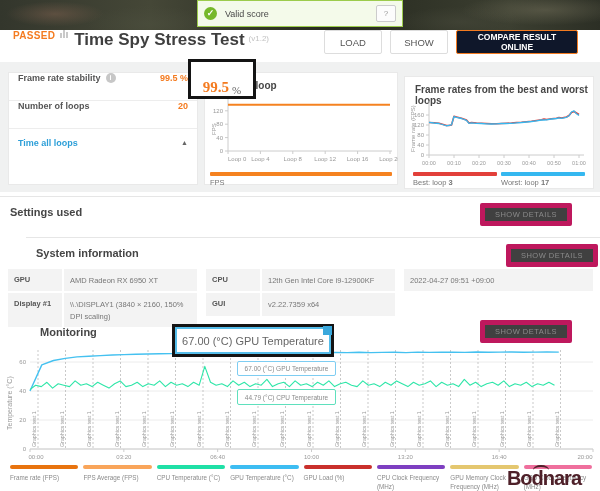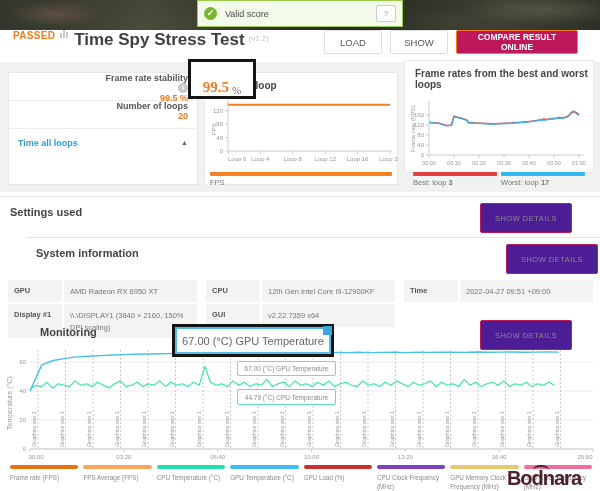--- a/index.html
+++ b/index.html
@@ -26,55 +26,55 @@
   .passed{color:#f47b20;font-weight:bold;font-size:10px;margin-left:13px;letter-spacing:.3px;}
   .test-icon{display:inline-flex;align-items:flex-end;gap:1px;margin:0 4px 0 5px;}
   .test-icon i{display:block;width:2px;background:#c9c9c9;}
   .hdr-title{font-size:17px;font-weight:bold;color:#3f3f3f;margin-left:2px;}
   .hdr-ver{font-size:8px;color:#c2c2c2;margin-left:4px;margin-top:4px;}
   .hdr-btns{margin-left:auto;margin-right:22px;display:flex;gap:8px;}
   .btn{height:24px;border:1px solid #ddd;background:#fff;border-radius:2px;font-size:9.5px;
     color:#555;display:flex;align-items:center;justify-content:center;cursor:pointer;
     font-family:"Liberation Sans",sans-serif;}
   .btn.sm{width:58px;}
-  .btn.cta{width:122px;background:#be185d;border-color:#f47b20;color:#fff;font-weight:bold;font-size:8.5px;}
+  .btn.cta{width:122px;background:#0f172a;border-color:#f47b20;color:#fff;font-weight:bold;font-size:8.5px;}
   
   .band{position:absolute;left:0;top:62px;width:600px;height:130px;background:#f0f1f1;}
   .panel{position:absolute;background:#fff;border:1px solid #e9e9e9;box-sizing:border-box;}
   .p-left{left:8px;top:72px;width:190px;height:113px;}
-  .stat-row{height:27px;border-bottom:1px solid #ededed;display:flex;align-items:flex-end;
-    padding:0 9px;font-size:9px;flex-direction:column;}
+  .stat-row{height:27px;border-bottom:1px solid #ededed;display:flex;align-items:flex-start;
+    padding:0 9px;font-size:9px;}
   .stat-label{font-weight:bold;color:#555;}
   .info-icon{width:10px;height:10px;border-radius:50%;background:#c7c7c7;color:#fff;font-size:7px;
     line-height:10px;text-align:center;margin-left:5px;font-weight:bold;}
   .stat-val{margin-left:auto;color:#f47b20;font-weight:bold;}
   .link-row{height:27px;display:flex;align-items:center;padding:0 9px;font-size:9px;}
   .link{color:#2d9fd8;font-weight:bold;cursor:pointer;}
   .caret{margin-left:auto;color:#666;font-size:7px;cursor:pointer;}
   .p-mid{left:204px;top:72px;width:194px;height:113px;}
-  .p-right{left:404px;top:60px;width:190px;height:113px;}
+  .p-right{left:404px;top:76px;width:190px;height:113px;}
   .panel-title{font-size:10px;font-weight:bold;color:#464646;padding:7px 0 0 10px;}
   .axis-label-v{position:absolute;transform:rotate(-90deg);transform-origin:left top;
     font-size:6px;color:#9a9a9a;white-space:nowrap;}
   .chart-svg{position:absolute;}
   .leg-bar{position:absolute;height:4px;border-radius:1px;}
   .leg-txt{position:absolute;font-size:7.5px;color:#777;}
   
   .callout-fps{position:absolute;left:188px;top:59px;width:62px;height:34px;background:#fff;
     border:3px solid #141414;display:flex;align-items:flex-end;justify-content:center;z-index:30;font-family:Liberation Serif, serif;}
   .callout-fps .v{color:#f47b20;font-weight:bold;font-size:15px;}
   .callout-fps .u{color:#666;font-size:11px;margin-left:3px;}
   
   .sec-row{position:absolute;left:0;width:600px;height:33px;background:#fff;border-top:1px solid #e6e6e6;}
   .sec-title{position:absolute;left:10px;top:9px;font-size:11px;font-weight:bold;color:#454545;}
-  .show-details{position:absolute;right:28px;width:92px;height:30px;border:1px solid #be185d;
-    border-radius:2px;background:#4c1d95;font-size:7.5px;color:#8a8a8a;letter-spacing:.5px;
+  .show-details{position:absolute;right:28px;width:92px;height:23px;border:5px solid #be185d;
+    border-radius:2px;background:#404040;font-size:7.5px;color:#8a8a8a;letter-spacing:.5px;
     display:flex;align-items:center;justify-content:center;cursor:pointer;}
   
-  #sysinfo{position:absolute;left:8px;top:280px;width:585px;display:flex;gap:9px;}
+  #sysinfo{position:absolute;left:8px;top:269px;width:585px;display:flex;gap:9px;}
   .si-col{flex:1;display:flex;flex-direction:column;gap:2px;}
   .si-pair{display:flex;gap:2px;}
   .si-label{width:54px;flex:0 0 54px;background:#f3f3f3;font-size:7.5px;font-weight:bold;
     color:#555;padding:6px 0 5px 6px;box-sizing:border-box;}
   .si-value{flex:1;background:#f3f3f3;font-size:7.5px;color:#777;padding:6px 4px 5px 6px;
     box-sizing:border-box;line-height:1.5;}
   
   .mon-title{position:absolute;left:8px;top:326px;font-size:11px;font-weight:bold;color:#454545;padding-left:32px;}
   .callout-temp{position:absolute;left:172px;top:324px;width:162px;height:33px;background:#fff;
     border:3px solid #141414;z-index:30;box-sizing:border-box;}
@@ -247,21 +247,20 @@
           <div class="si-label">CPU</div>
           <div class="si-value">12th Gen Intel Core i9-12900KF</div>
         </div>
         <div class="si-pair">
           <div class="si-label">GUI</div>
           <div class="si-value">v2.22.7359 x64</div>
         </div>
       </div>
       <div class="si-col">
         <div class="si-pair">
-          <div class="si-label">Time</div>
           <div class="si-value">2022-04-27 09:51 +09:00</div>
         </div>
       </div>
     </div>
 
   <div class="mon-title">Monitoring</div>
   <button class="show-details" style="top:320px;">SHOW DETAILS</button>
 
   <div class="axis-label-v" style="left:6px;top:430px;font-size:7px;">Temperature (°C)</div>
   <svg id="chart-mon" class="chart-svg" style="left:0;top:348px;" width="600" height="115">

